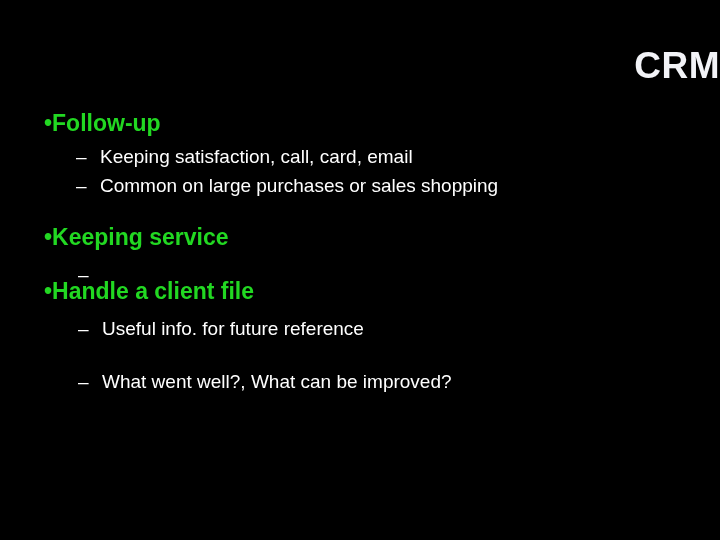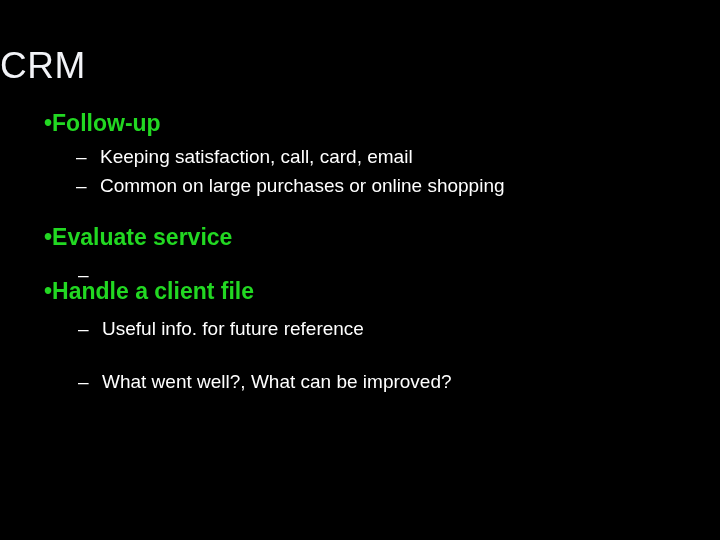--- a/index.html
+++ b/index.html
@@ -22,24 +22,24 @@
     background: #000000;
     box-sizing: border-box;
   }
 
   
   .slide-title {
     position: absolute;
     top: 44px;
     left: 0;
     width: 720px;
-    text-align: left;
+    text-align: right;
     color: #f2f3f7;
     font-size: 37px;
-    font-weight: 400;
+    font-weight: 700;
     letter-spacing: 0.5px;
     line-height: 44px;
     white-space: pre;
   }
 
   
   .slide-body {
     position: absolute;
     top: 108px;
     left: 0;
@@ -114,26 +114,26 @@
 <div class="slide">
 
   <div class="slide-title">CRM</div>
 
   <div class="slide-body">
 
     <div class="group g1">
       <div class="main-bullet"><span class="bullet-glyph">•</span><span>Follow-up</span></div>
       <ul class="sub-list">
         <li class="sub-item"><span class="dash-glyph">–</span><span>Keeping satisfaction, call, card, email</span></li>
-        <li class="sub-item"><span class="dash-glyph">–</span><span>Common on large purchases or online shopping</span></li>
+        <li class="sub-item"><span class="dash-glyph">–</span><span>Common on large purchases or sales shopping</span></li>
       </ul>
     </div>
 
     <div class="group g2 indent-deep">
-      <div class="main-bullet"><span class="bullet-glyph">•</span><span>Evaluate service</span></div>
+      <div class="main-bullet"><span class="bullet-glyph">•</span><span>Keeping service</span></div>
       <ul class="sub-list">
         <li class="sub-item"><span class="dash-glyph">–</span></li>
       </ul>
     </div>
 
     <div class="group g3 indent-deep">
       <div class="main-bullet"><span class="bullet-glyph">•</span><span>Handle a client file</span></div>
       <ul class="sub-list">
         <li class="sub-item"><span class="dash-glyph">–</span><span>Useful info. for future reference</span></li>
       </ul>

